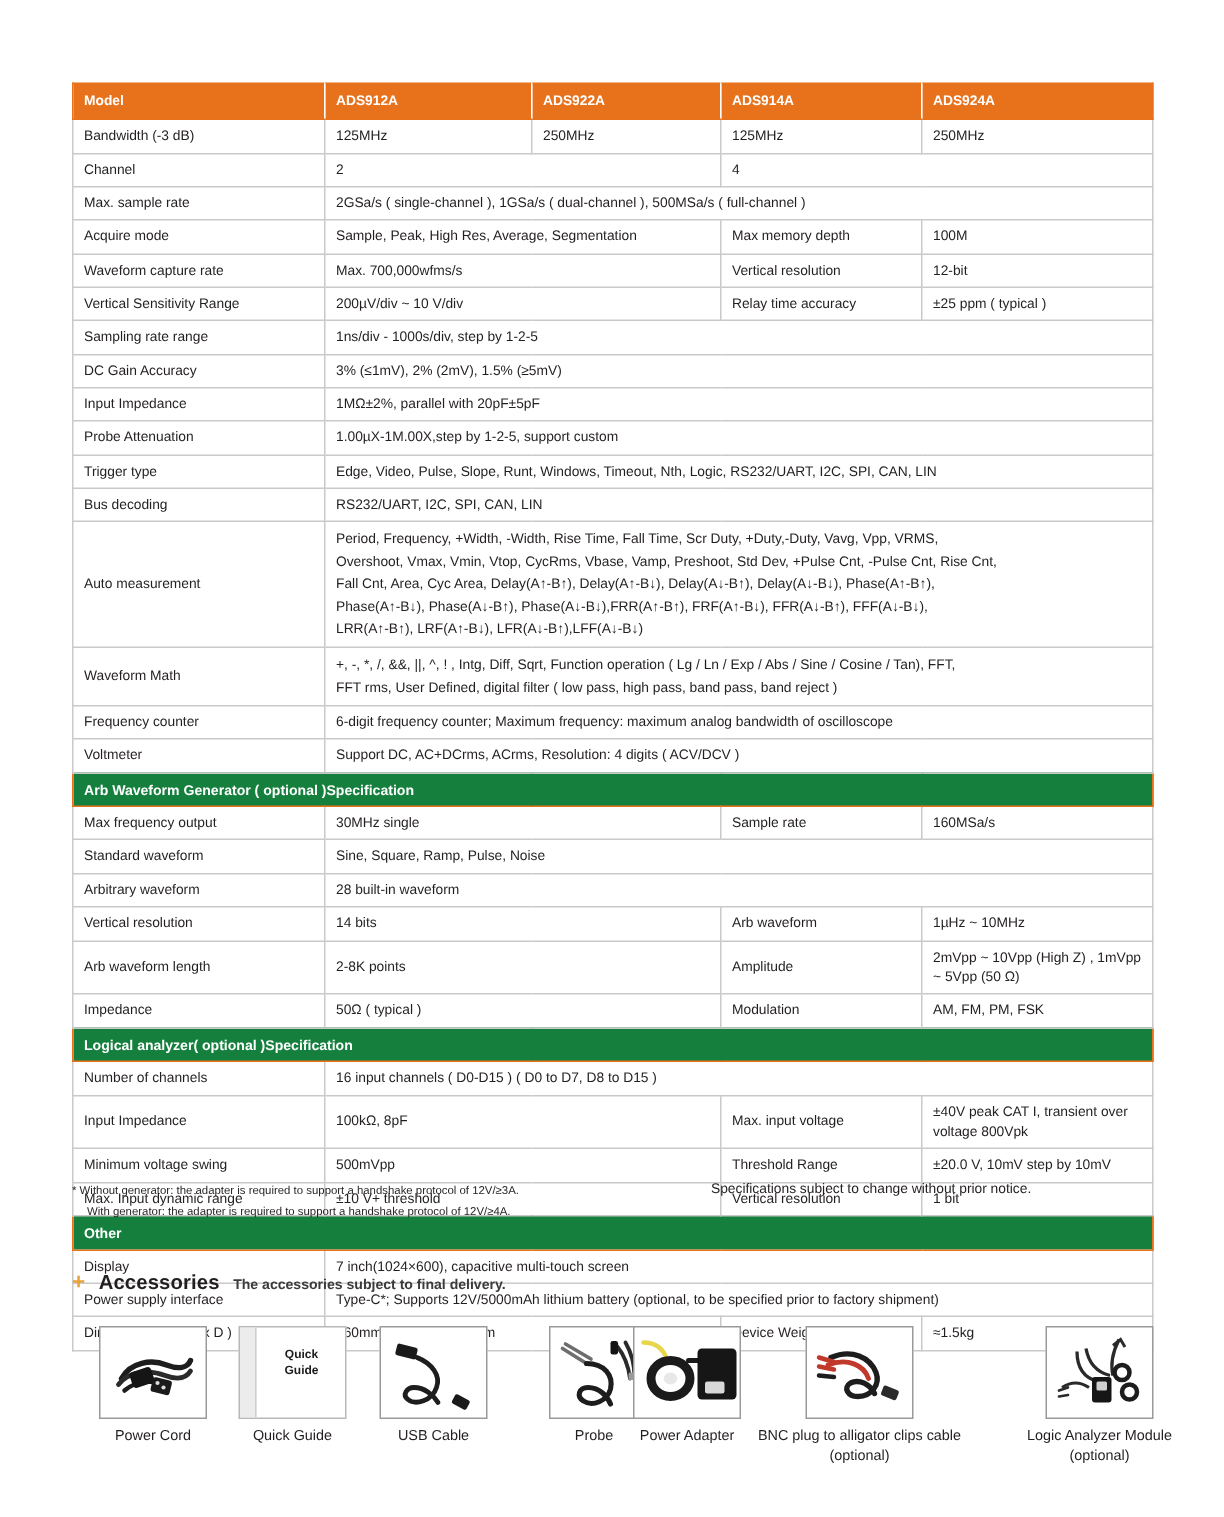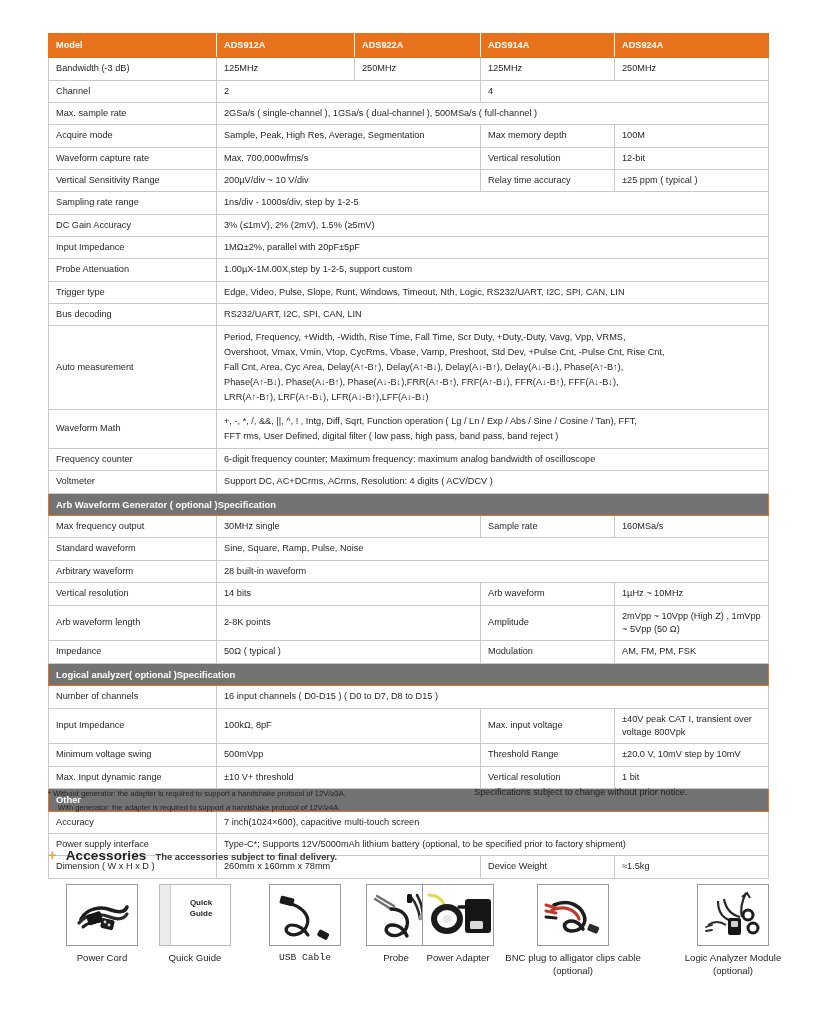--- a/index.html
+++ b/index.html
@@ -7,21 +7,21 @@
     margin: 0; padding: 0;
     width: 816px; height: 1011px;
     background: #ffffff;
     font-family: "Liberation Sans", sans-serif;
     color: #231f20;
   }
   .page { position: relative; width: 816px; height: 1011px; padding: 0; }
 
   
   .spec-wrap { position: absolute; left: 48px; top: 33px; width: 720px; }
-  table.spec { width: 720px; border-collapse: collapse; table-layout: fixed; }
+  table.spec { width: 720px; border-collapse: collapse; table-layout: fixed; margin-top: 22px; }
   table.spec td { 
     border: 1px solid #c9c9c9;
     font-size: 9.2px;
     line-height: 1.45;
     padding: 4px 7px;
     vertical-align: middle;
     color: #231f20;
   }
   td.lbl { width: 168px; }
   
@@ -29,21 +29,21 @@
     background: #E8721C;
     color: #ffffff;
     font-weight: bold;
     border: 1px solid #E8721C;
     border-right: 1px solid #ffffff;
     padding-top: 5px; padding-bottom: 5px;
   }
   tr.model-row td:last-child { border-right: 1px solid #E8721C; }
   
   tr.band td {
-    background: #737373;
+    background: #15803d;
     color: #ffffff;
     font-weight: bold;
     border: 1px solid #E8721C;
     padding-top: 4px; padding-bottom: 4px;
     font-size: 9.4px;
   }
   td.tall { padding-top: 6px; padding-bottom: 6px; }
   .ml { line-height: 1.62; display: block; }
 
   
@@ -228,21 +228,21 @@
           <tr>
             <td class="lbl">Max. Input dynamic range</td>
             <td colspan="2">±10 V+ threshold</td>
             <td>Vertical resolution</td>
             <td>1 bit</td>
           </tr>
           <tr class="band">
             <td colspan="5">Other</td>
           </tr>
           <tr>
-            <td class="lbl">Accuracy</td>
+            <td class="lbl">Display</td>
             <td colspan="4">7 inch(1024×600), capacitive multi-touch screen</td>
           </tr>
           <tr>
             <td class="lbl">Power supply interface</td>
             <td colspan="4">Type-C*;  Supports 12V/5000mAh lithium battery (optional, to be specified prior to factory shipment)</td>
           </tr>
           <tr>
             <td class="lbl">Dimension ( W x H x D )</td>
             <td colspan="2">260mm x 160mm x 78mm</td>
             <td>Device Weight</td>
@@ -281,21 +281,21 @@
           </svg></div>
         <div class="acc-label">Power Cord</div>
       </div>
       <div class="acc-item" style="left: 92px; width: 110px;">
         <div class="thumb" style="border-color: rgb(184, 184, 184);">
           <div style="position:absolute;left:0;top:0;width:11px;height:100%;background:#ececec;border-right:1px solid #cfcfcf"></div>
           <div style="position:absolute;left:18px;top:13px;width:46px;text-align:center;font-size:8px;font-weight:bold;line-height:1.35;color:#1d1d1d">Quick<br>Guide</div>
         </div>
         <div class="acc-label">Quick Guide</div>
       </div>
-      <div class="acc-item" style="left: 204px; width: 106px; font-family: Liberation Mono, monospace;">
+      <div class="acc-item" style="left: 188px; width: 106px;">
         <div class="thumb"><svg viewBox="0 0 72 62" width="72" height="62">
             <rect x="10" y="12" width="14" height="8" rx="1.5" fill="#1a1a1a" transform="rotate(14 17 16)"></rect>
             <path d="M24 20c10 4 16 12 13 20-3 9-14 12-19 8-4-3-1-8 4-8 7 0 13 5 16 10" stroke="#1d1d1d" stroke-width="3.2" fill="none" stroke-linecap="round"></path>
             <rect x="48" y="46" width="11" height="7" rx="1.5" fill="#1a1a1a" transform="rotate(28 53 49)"></rect>
           </svg></div>
         <div class="acc-label">USB Cable</div>
       </div>
       <div class="acc-item" style="left: 278px; width: 100px; padding-left: 40px;">
         <div class="thumb"><svg viewBox="0 0 72 62" width="72" height="62">
             <path d="M8 14l16 10M10 11l17 10" stroke="#6e6e6e" stroke-width="2.4" stroke-linecap="round"></path>

